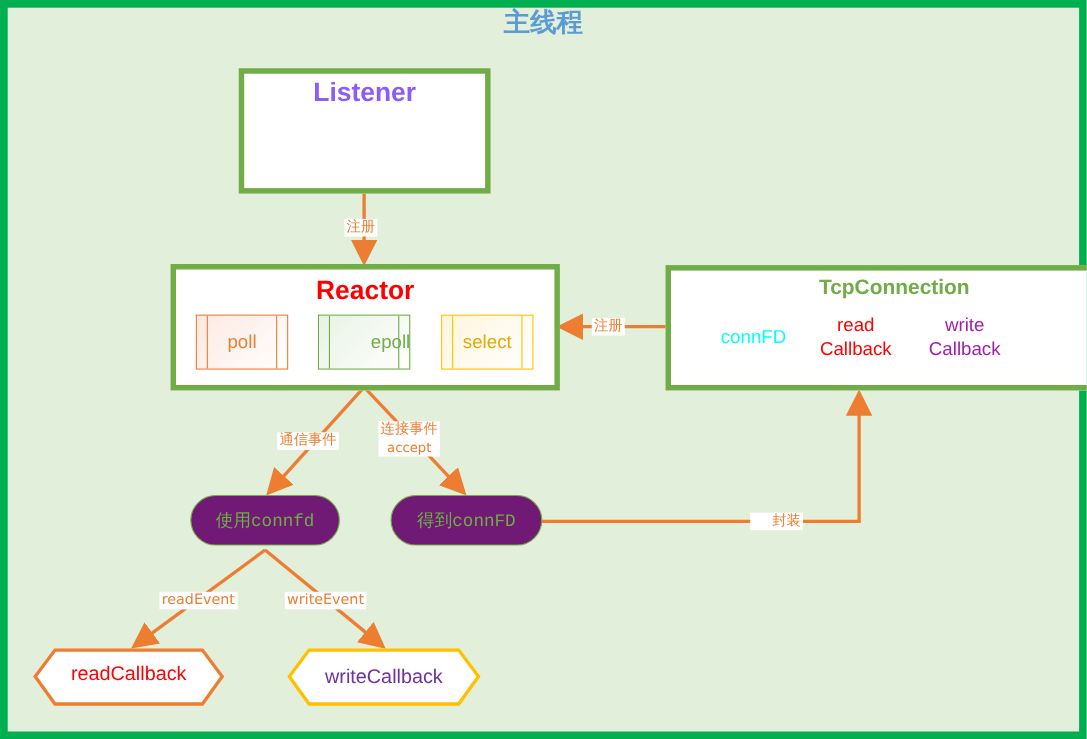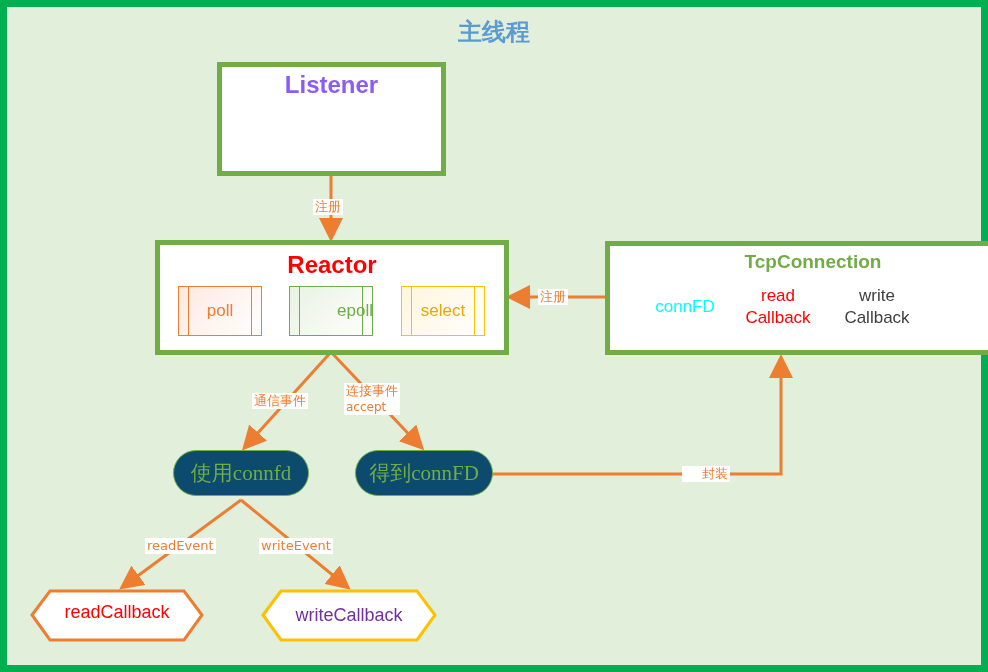--- a/index.html
+++ b/index.html
@@ -1,26 +1,26 @@
 <!DOCTYPE html>
 <html><head>
 <meta charset="utf-8">
 <style>
   html, body { margin:0; padding:0; }
   body { width:988px; height:672px; position:relative; overflow:hidden; font-family:"Liberation Sans", "DejaVu Sans", sans-serif; }
   .frame { position:absolute; left:0; top:0; width:974px; height:658px; border:7px solid #00b050; background:#e2efda; }
-  .title { position:absolute; left:0; width:988px; top:16px; text-align:center; font-size:24px; font-weight:bold; color:#5b9bd5; font-family:Liberation Sans, sans-serif; }
+  .title { position:absolute; left:0; width:988px; top:4px; text-align:center; font-size:24px; font-weight:bold; color:#5b9bd5; font-family:Liberation Sans, sans-serif; }
   .box { position:absolute; background:#fff; border:5px solid #70ad47; box-sizing:border-box; }
   .box-title { position:absolute; left:0; right:0; text-align:center; font-weight:bold; }
   svg.wires { position:absolute; left:0; top:0; }
-  .lbl { position:absolute; background:#fff; color:#ed7d31; font-size:13px; padding:0 2px; line-height:16px; font-family:"DejaVu Sans", sans-serif; }
+  .lbl { position:absolute; background:#fff; color:#ed7d31; font-size:13px; padding:0 2px; line-height:16px; font-family:"DejaVu Sans", sans-serif; text-align:center; }
   .seg { position:absolute; color:#fff; font-size:17px; text-align:center; display:flex; align-items:center; justify-content:center; line-height:22px; }
   .proc { position:absolute; box-sizing:border-box; font-size:17px; display:flex; align-items:center; justify-content:center; }
   .proc .bar { position:absolute; top:0; bottom:0; width:0; }
-  .pill { position:absolute; height:46px; border:1.5px solid #70ad47; border-radius:23px; background:#0c4a6e; box-sizing:border-box; display:flex; align-items:center; justify-content:center; color:#70ad47; font-size:21px; font-family:Liberation Serif, serif; }
+  .pill { position:absolute; height:46px; border:1.5px solid #70ad47; border-radius:23px; background:#701a75; box-sizing:border-box; display:flex; align-items:center; justify-content:center; color:#70ad47; font-size:16px; font-family:Liberation Mono, monospace; }
   .hex-text { position:absolute; display:flex; align-items:center; justify-content:center; font-size:18px; }
 </style>
 </head>
 <body>
 
 <div class="frame"></div>
 <div class="title">主线程</div>
 
 <svg class="wires" width="988" height="672">
   <defs>
@@ -75,21 +75,21 @@
 <div class="box" style="left:605px;top:241px;width:416px;height:114px;">
   <div class="box-title" style="top:5px;font-size:19px;color:#70ad47;">TcpConnection</div>
 </div>
 <div class="seg" style="left:643px;top:279px;width:84px;height:56px;color:#00ffff;">
   <span>connFD</span>
 </div>
 <div class="seg" style="left:731px;top:279px;width:94px;height:56px;color:#ff0000;flex-direction:column;">
   <span>read</span>
   <span>Callback</span>
 </div>
-<div class="seg" style="left:829px;top:279px;width:96px;height:56px;color:#404040;flex-direction:column;">
+<div class="seg" style="left:829px;top:279px;width:96px;height:56px;color:#a21caf;flex-direction:column;">
   <span>write</span>
   <span>Callback</span>
 </div>
 
 <div class="lbl" style="left:313px;top:199px;">注册</div>
 <div class="lbl" style="left:538px;top:289px;">注册</div>
 <div class="lbl" style="left:252px;top:393px;">通信事件</div>
 <div class="lbl" style="left:344px;top:383px;">
   <div>连接事件</div>
   <div style="font-size:12px;">accept</div>

